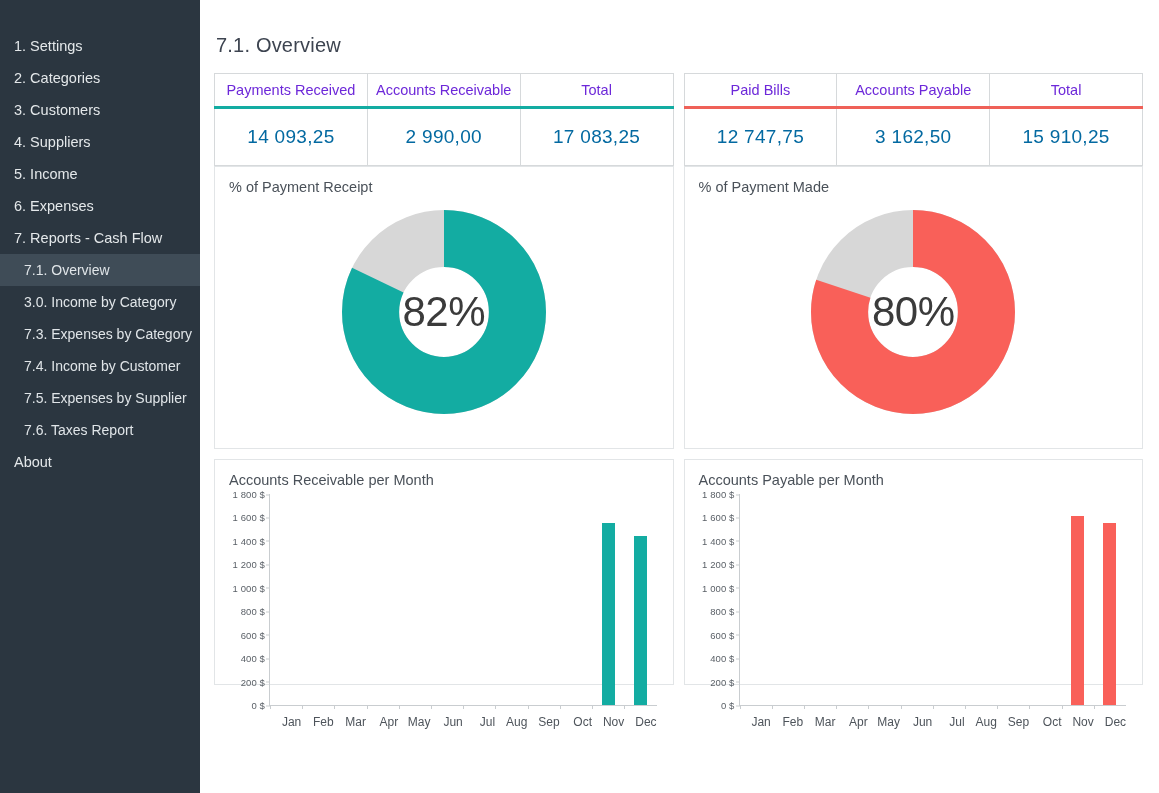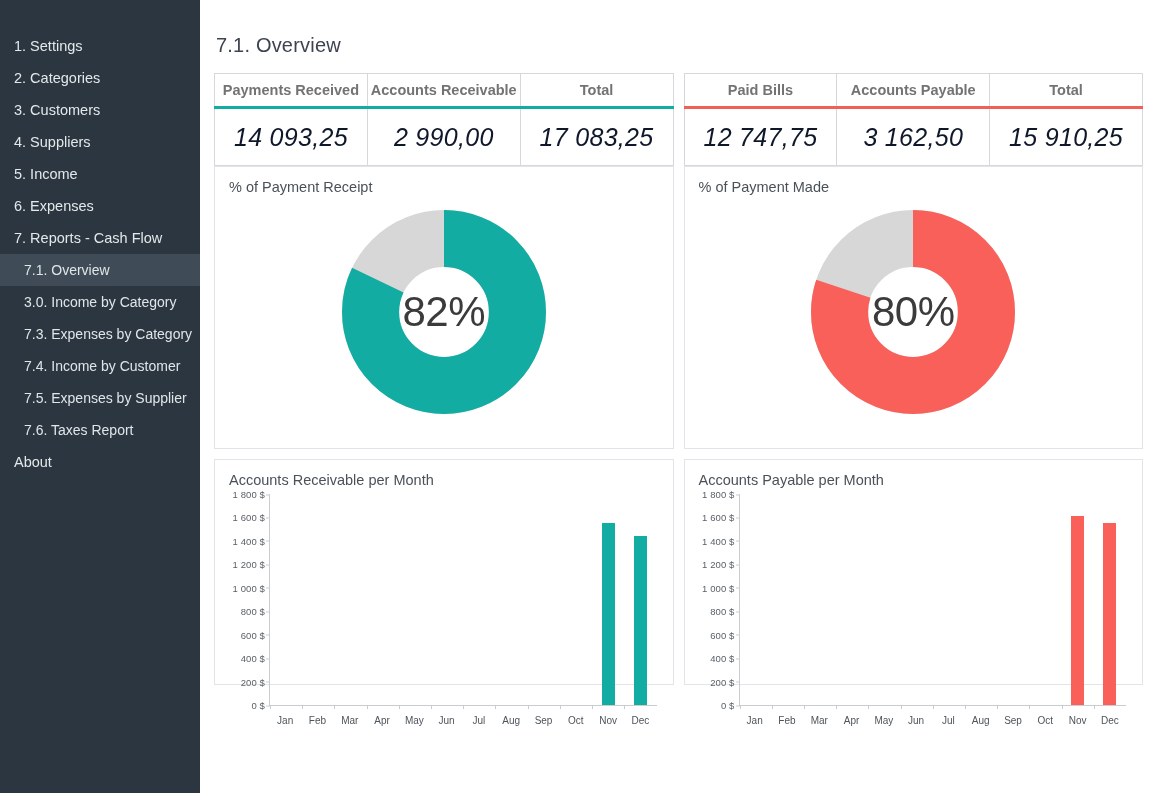--- a/index.html
+++ b/index.html
@@ -85,34 +85,33 @@
   .kpi-table th,
   .kpi-table td {
     text-align: center;
     border-left: 1px solid #d6d9db;
     border-right: 1px solid #d6d9db;
   }
   .kpi-table th:first-child, .kpi-table td:first-child { border-left: none; }
   .kpi-table th:last-child, .kpi-table td:last-child { border-right: none; }
   .kpi-table th {
     font-size: 14.5px;
-    font-weight: 700;
-    color: #737373;
+    font-weight: 400;
+    color: #6d28d9;
     height: 34px;
     vertical-align: middle;
   }
   .kpi-table thead tr { border-bottom: 3px solid #13aca2; }
   .kpi-table.red thead tr { border-bottom: 3px solid #ef6158; }
   .kpi-table td {
-    font-size: 25px;
-    color: #0f172a;
+    font-size: 19px;
+    color: #0369a1;
     height: 58px;
     vertical-align: middle;
     letter-spacing: 0.3px;
-    font-style: italic;
   }
 
   
   .panel {
     flex: 1;
     border: 1px solid #e2e5e7;
     background: #ffffff;
     position: relative;
   }
   .panel-title {
@@ -203,22 +202,22 @@
     width: 13px;
   }
   .xlabels {
     display: flex;
     margin-left: 46px;
     margin-right: 6px;
     margin-top: 9px;
   }
   .xlabel {
     flex: 1;
-    text-align: center;
-    font-size: 10px;
+    text-align: right;
+    font-size: 12px;
     color: #4e545b;
   }
 </style>
 </head>
 <body>
 
 <div class="app">
 
   <aside class="sidebar">
 

